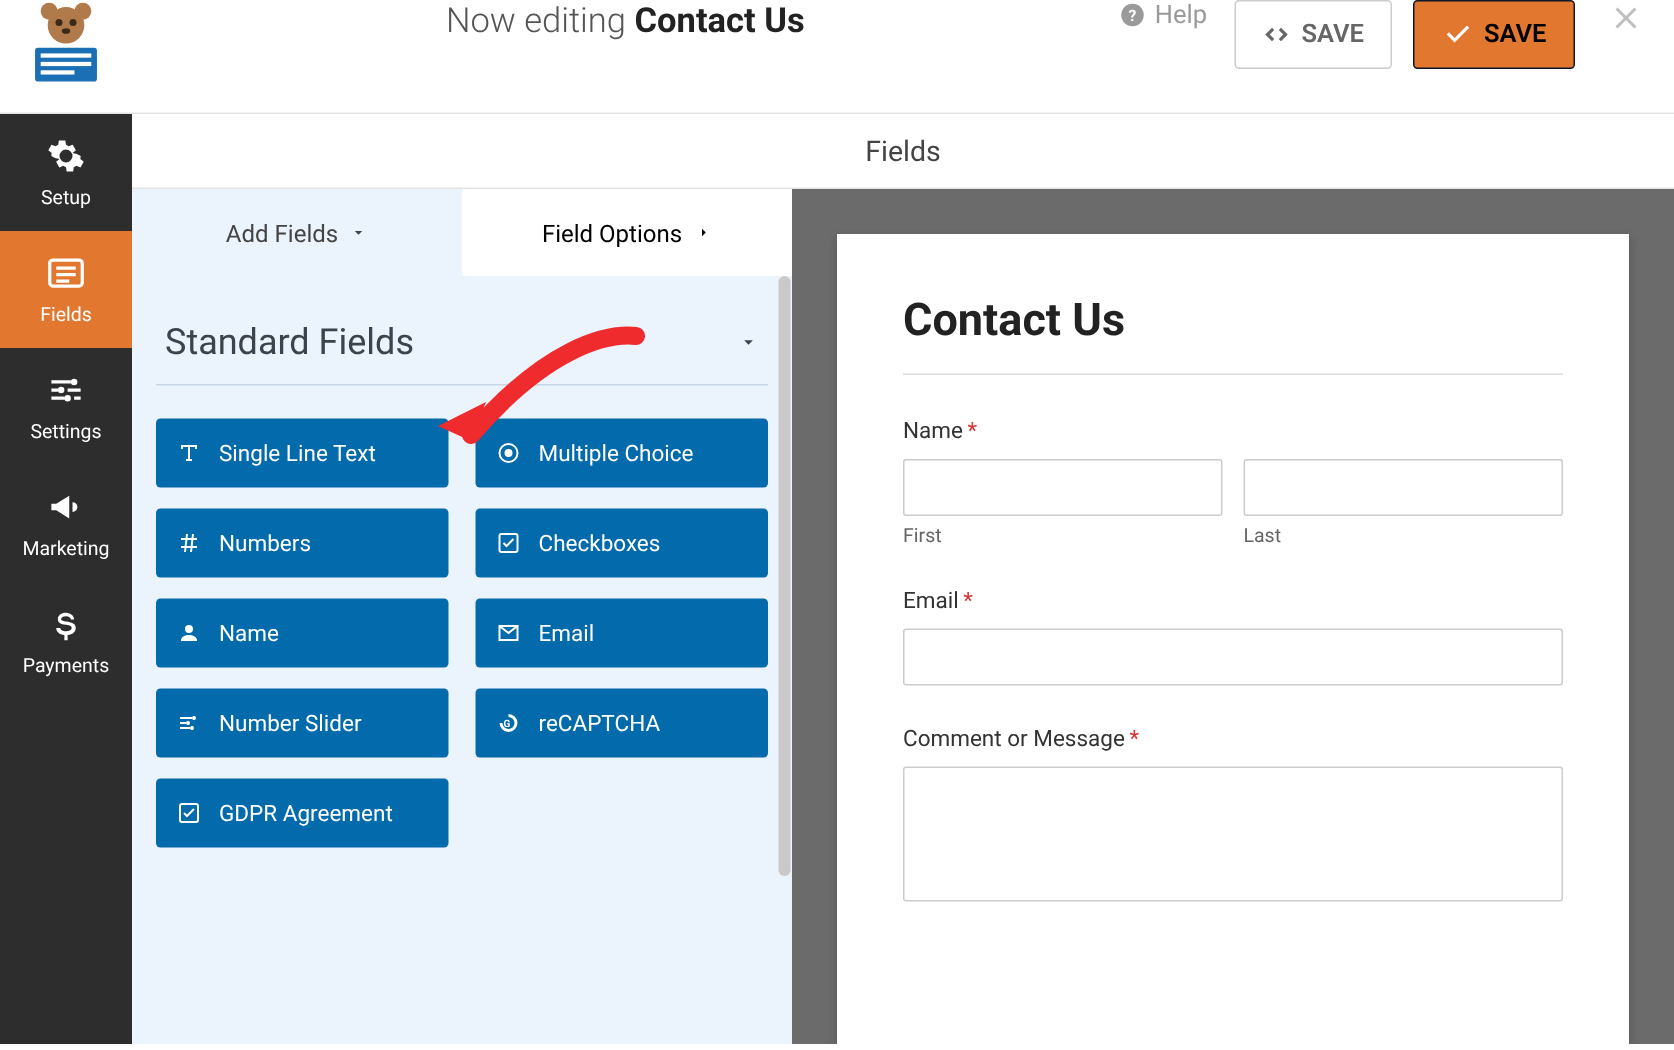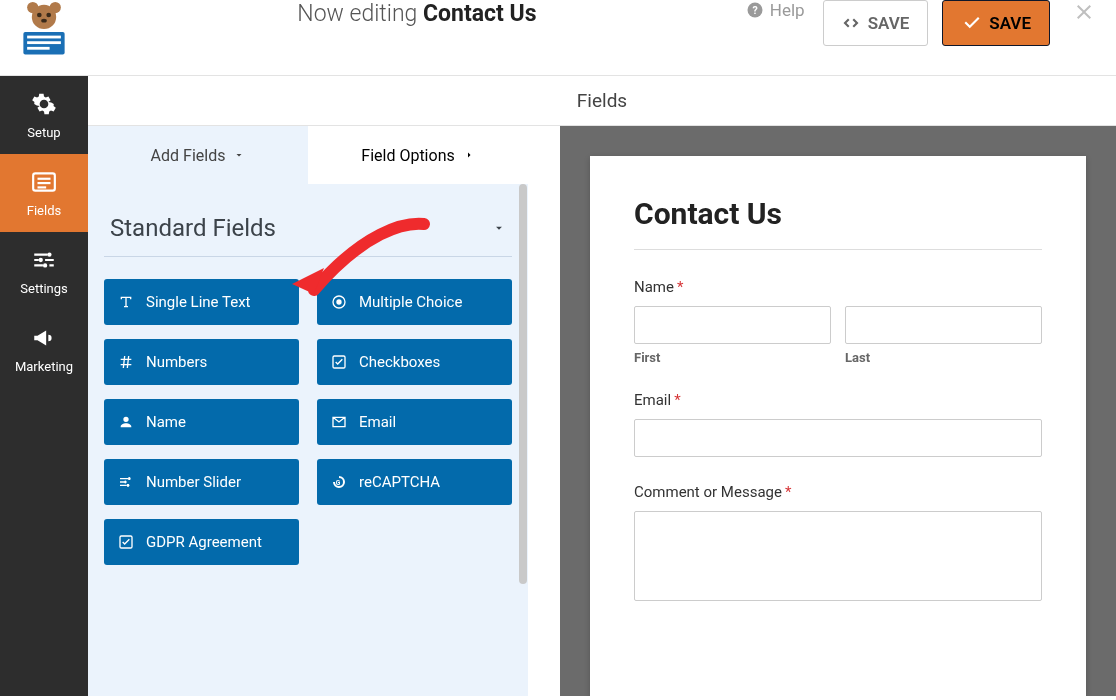--- a/index.html
+++ b/index.html
@@ -25,21 +25,21 @@
   
   .main { display:flex; height: calc(700px - 80px); }
   .nav { width: 88px; background:#2d2d2d; display:flex; flex-direction:column; }
   .nav-item { height:78px; display:flex; flex-direction:column; align-items:center; justify-content:center; color:#fff; font-size:13px; cursor:pointer; }
   .nav-item svg { width:26px; height:26px; margin-bottom:8px; fill:#fff; }
   .nav-item.active { background:#e27730; }
 
   .workspace { flex:1; display:flex; flex-direction:column; }
   .panel-title { height:50px; display:flex; align-items:center; justify-content:center; font-size:19px; color:#444; border-bottom:1px solid #e3e3e3; }
 
-  .cols { flex:1; display:flex; overflow:hidden;gap:32px; }
+  .cols { flex:1; display:flex; overflow:hidden; }
   .leftcol { width:440px; background:#ebf3fc; display:flex; flex-direction:column; position:relative; }
   .tabs { display:flex; height:58px; }
   .tab { flex:1; display:flex; align-items:center; justify-content:center; font-size:16px; color:#444; cursor:pointer; }
   .tab.inactive { background:#fff; color:#000000; }
   .tab svg { width:12px; height:12px; margin-left:8px; fill:currentColor; }
 
   .fields-scroll { flex:1; overflow-y:auto; padding: 18px 16px 30px 16px; position:relative; }
   .section-header { display:flex; align-items:center; justify-content:space-between; padding:12px 6px 14px 6px; border-bottom:1px solid #c9d6e6; margin-bottom:22px; }
   .section-header span { font-size:24px; color:#3c434a; }
   .section-header svg { width:14px; height:14px; fill:#3c434a; }
@@ -55,21 +55,21 @@
   .arrow-anno { position:absolute; top:86px; left:186px; pointer-events:none; }
   .arrow-anno svg { width:170px; height:110px; }
 
   
   .preview { flex:1; background:#6b6b6b; padding:30px 30px 0 30px; overflow:hidden; }
   .form-card { background:#fff; padding:40px 44px; box-shadow:0 2px 6px rgba(0,0,0,.2); height:100%; overflow:hidden; }
   .form-card h2 { font-size:30px; font-weight:700; color:#222; margin-bottom:18px; }
   .hr { border:none; border-top:1px solid #ddd; margin-bottom:28px; }
   .flabel { font-size:15px; color:#333; margin-bottom:10px; display:block; }
   .req { color:#d63638; margin-left:3px; }
-  .row2 { display:flex; gap:14px; margin-bottom:6px;font-weight:bold; }
+  .row2 { display:flex; gap:14px; margin-bottom:6px; }
   .input { border:1px solid #ccc; height:38px; width:100%; border-radius:2px; }
   .sublabel { font-size:13px; color:#666; margin-top:6px; }
   .fgroup { margin-bottom:26px; }
   .textarea { border:1px solid #ccc; width:100%; height:90px; border-radius:2px; resize:none; }
 </style>
 </head>
 <body>
 
 <div class="topbar">
   <div class="logo">
@@ -140,20 +140,26 @@
           <path d="M3 6h12v2H3zM17 5a2 2 0 110 4 2 2 0 010-4zM3 11h4v2H3zM9 10a2 2 0 110 4 2 2 0 010-4zM13 11h8v2h-8zM3 16h8v2H3zM13 15a2 2 0 110 4 2 2 0 010-4zM17 16h4v2h-4z"></path>
         </svg>
       <span>Settings</span>
     </div>
     <div class="nav-item">
       <svg viewBox="0 0 24 24">
           <path d="M3 10v4h3l8 5V5l-8 5H3zm13-1a3 3 0 010 6V9z"></path>
         </svg>
       <span>Marketing</span>
     </div>
+    <div class="nav-item">
+      <svg viewBox="0 0 24 24">
+          <path d="M12 2v3c-3 0-5 1.5-5 4 0 2 1.5 3 5 3.5 3 .4 3.5 1 3.5 2 0 1.2-1.3 2-3.5 2-2 0-3.5-.8-3.5-2H6c0 2.5 2 4 5 4.3V22h2v-3.2c3-.3 5-1.8 5-4.3 0-2.3-1.8-3.4-5.5-4C9.5 10 9 9.5 9 9c0-1 1.2-1.8 3-1.8 1.8 0 3 .8 3 2h2c0-2.4-2-3.9-5-4.2V2h-2z"></path>
+        </svg>
+      <span>Payments</span>
+    </div>
   </div>
 
   <div class="workspace">
     <div class="panel-title">Fields</div>
     <div class="cols">
 
       <div class="leftcol">
         <div class="tabs">
           <div class="tab">
             <span>Add Fields</span>

